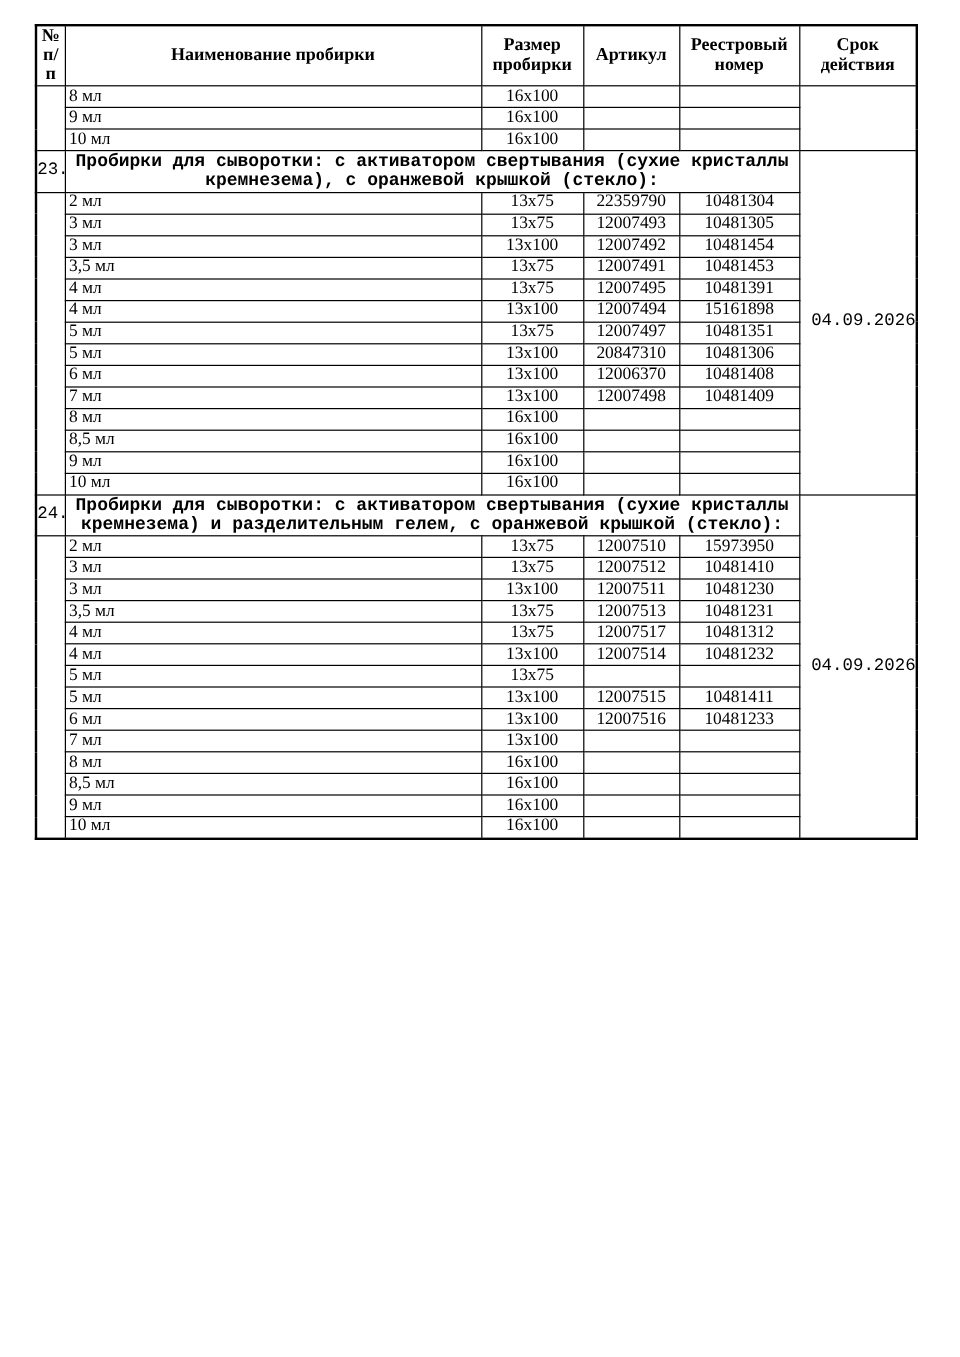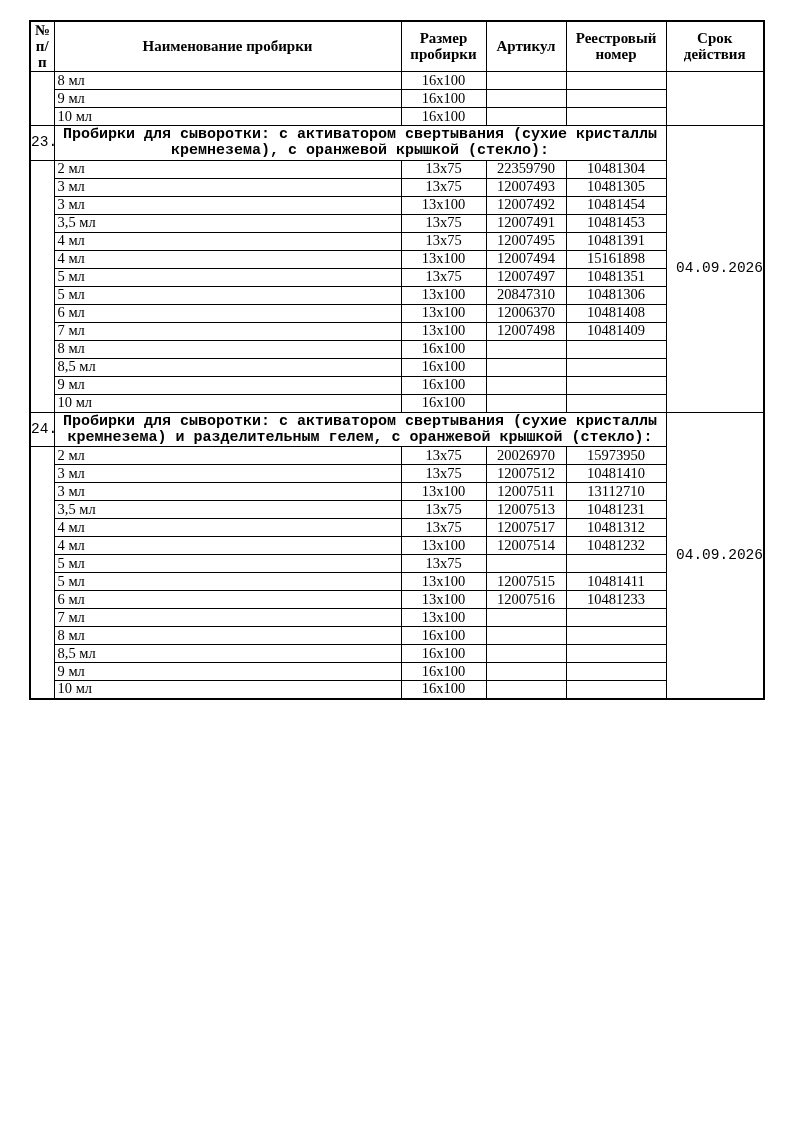--- a/index.html
+++ b/index.html
@@ -223,34 +223,34 @@
       <tbody>
         <tr class="title-row">
           <td class="cell-num">24.</td>
           <td class="cell-title" colspan="4">Пробирки для сыворотки: с активатором свертывания (сухие кристаллы кремнезема) и разделительным гелем, с оранжевой крышкой (стекло):</td>
           <td class="cell-expiry" rowspan="15">04.09.2026</td>
         </tr>
         <tr class="data-row">
           <td class="cell-num" rowspan="14"></td>
           <td class="cell-name">2 мл</td>
           <td class="cell-center">13x75</td>
-          <td class="cell-center">20026970</td>
+          <td class="cell-center">12007510</td>
           <td class="cell-center">15973950</td>
         </tr>
         <tr class="data-row">
           <td class="cell-name">3 мл</td>
           <td class="cell-center">13x75</td>
           <td class="cell-center">12007512</td>
           <td class="cell-center">10481410</td>
         </tr>
         <tr class="data-row">
           <td class="cell-name">3 мл</td>
           <td class="cell-center">13x100</td>
           <td class="cell-center">12007511</td>
-          <td class="cell-center">13112710</td>
+          <td class="cell-center">10481230</td>
         </tr>
         <tr class="data-row">
           <td class="cell-name">3,5 мл</td>
           <td class="cell-center">13x75</td>
           <td class="cell-center">12007513</td>
           <td class="cell-center">10481231</td>
         </tr>
         <tr class="data-row">
           <td class="cell-name">4 мл</td>
           <td class="cell-center">13x75</td>

